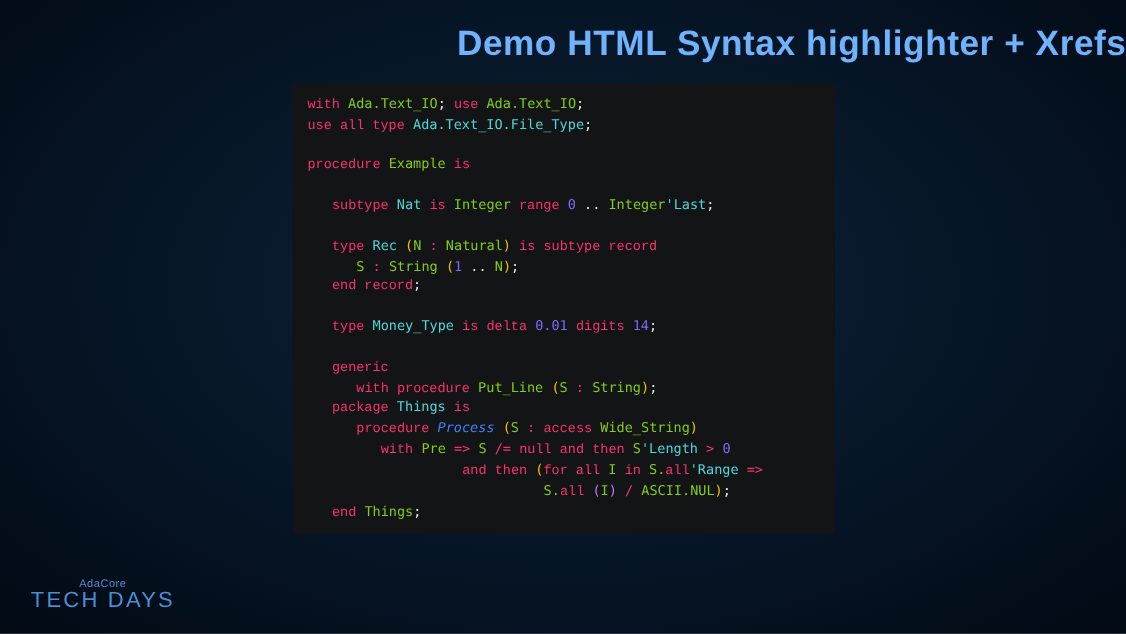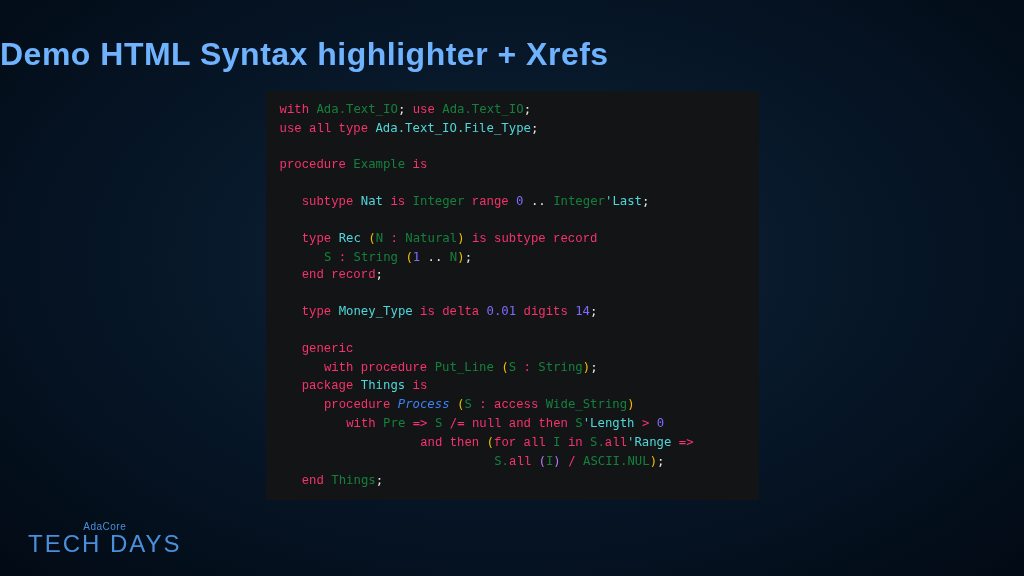--- a/index.html
+++ b/index.html
@@ -7,22 +7,22 @@
     padding: 0;
     width: 1024px;
     height: 576px;
     overflow: hidden;
     background: radial-gradient(ellipse at 50% 45%, #0d2438 0%, #061526 55%, #020a14 100%);
     font-family: "Segoe UI", "Helvetica Neue", Arial, sans-serif;
     color: #dcdcdc;
   }
   .title {
     width: 100%;
-    text-align: left;
-    padding-top: 36px;
+    text-align: right;
+    padding-top: 21px;
     color: #6fb3ff;
     font-weight: 700;
     font-size: 32px;
     letter-spacing: 0.5px;
   }
   .code-box {
     margin: 18px auto 0 auto;
     width: 465px;
     background: #131416;
     padding: 10px 14px 10px 14px;
@@ -38,29 +38,29 @@
     color: #4a8fd9;
   }
   .footer .small {
     font-size: 10px;
     letter-spacing: 0.5px;
     display: block;
     margin-bottom: -2px;
     text-align: center;
   }
   .footer .big {
-    font-size: 24px;
+    font-size: 20px;
     font-weight: 300;
     letter-spacing: 2px;
     font-family: "Segoe UI Light", "Helvetica Neue", Arial, sans-serif;
     text-align: center;
   }
 
   .kw  { color: #f9326d; font-family: Liberation Mono, monospace; }
-  .id  { color: #15803d; }
+  .id  { color: #84cc16; }
   .typ { color: #4fd6d9; }
   .num { color: #7b6bff; }
   .op  { color: #f9326d; }
   .pun { color: #e8e8e6; }
   .par { color: #f0c000; }
   .par2{ color: #b97bff; }
   .nm  { color: #3b82f6; font-style: italic; }
   .attr{ color: #4fd6d9; margin-top: 20px; }
 </style>
 </head>

